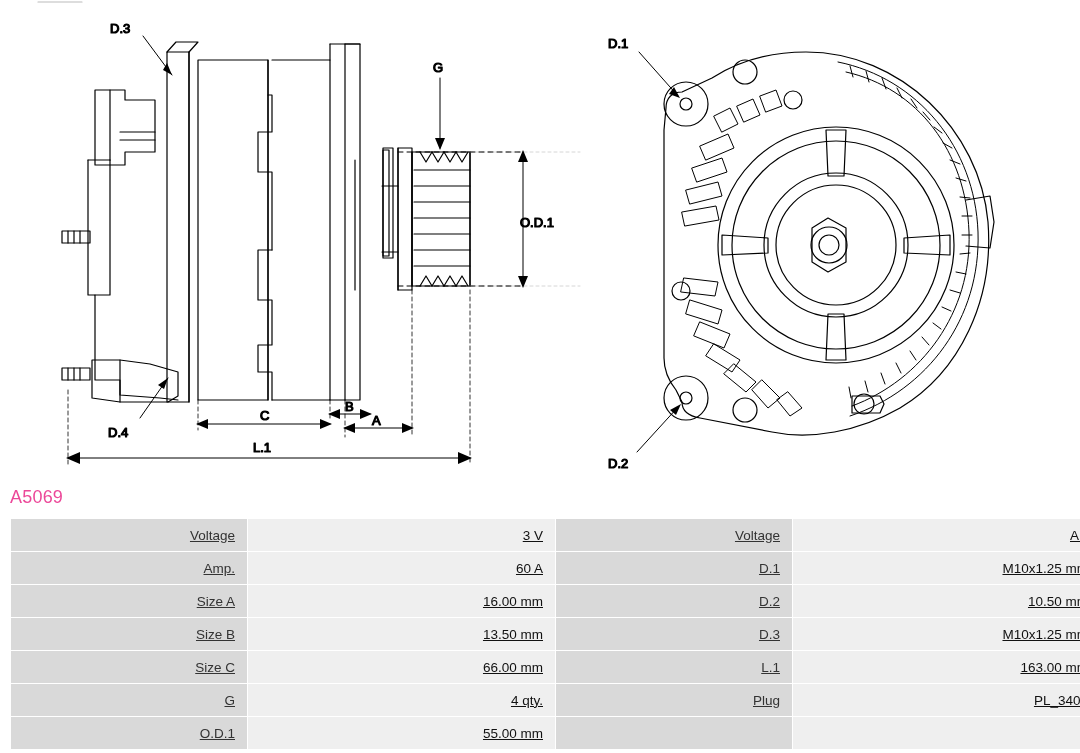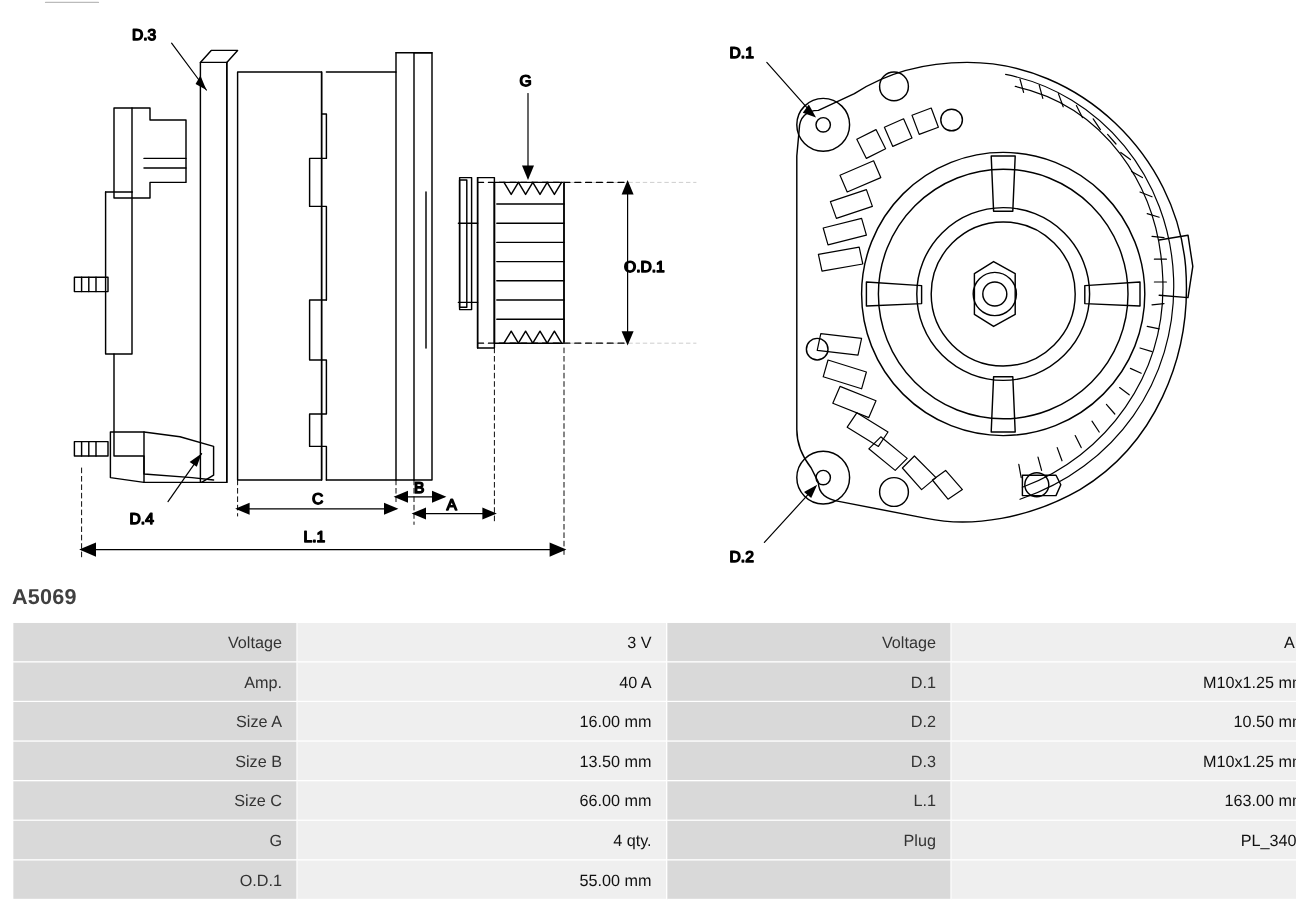--- a/index.html
+++ b/index.html
@@ -25,38 +25,39 @@
     left: 0;
     top: 0;
     width: 1080px;
     height: 480px;
   }
   .part-code {
     position: absolute;
     left: 10px;
     top: 487px;
     font-size: 18px;
-    font-weight: bold;
-    color: #404040;
+    font-weight: normal;
+    color: #ec4899;
     letter-spacing: 0.2px;
   }
   .spec-table {
     position: absolute;
     left: 10px;
     top: 518px;
     width: 1060px;
     border-collapse: collapse;
     table-layout: fixed;
   }
   .spec-table td {
     height: 32px;
     font-size: 13.5px;
     padding: 0 12px;
     border: 1px solid #ffffff;
     vertical-align: middle;
+    text-decoration: underline;
   }
   .spec-table td.label {
     background: #d9d9d9;
     text-align: right;
     color: #333333;
     width: 212px;
   }
   .spec-table td.value {
     background: #efefef;
     text-align: right;
@@ -300,21 +301,21 @@
   <table class="spec-table">
     <tbody>
       <tr>
         <td class="label">Voltage</td>
         <td class="value">3 V</td>
         <td class="label">Voltage</td>
         <td class="value">AP</td>
       </tr>
       <tr>
         <td class="label">Amp.</td>
-        <td class="value">40 A</td>
+        <td class="value">60 A</td>
         <td class="label">D.1</td>
         <td class="value">M10x1.25 mm</td>
       </tr>
       <tr>
         <td class="label">Size A</td>
         <td class="value">16.00 mm</td>
         <td class="label">D.2</td>
         <td class="value">10.50 mm</td>
       </tr>
       <tr>

